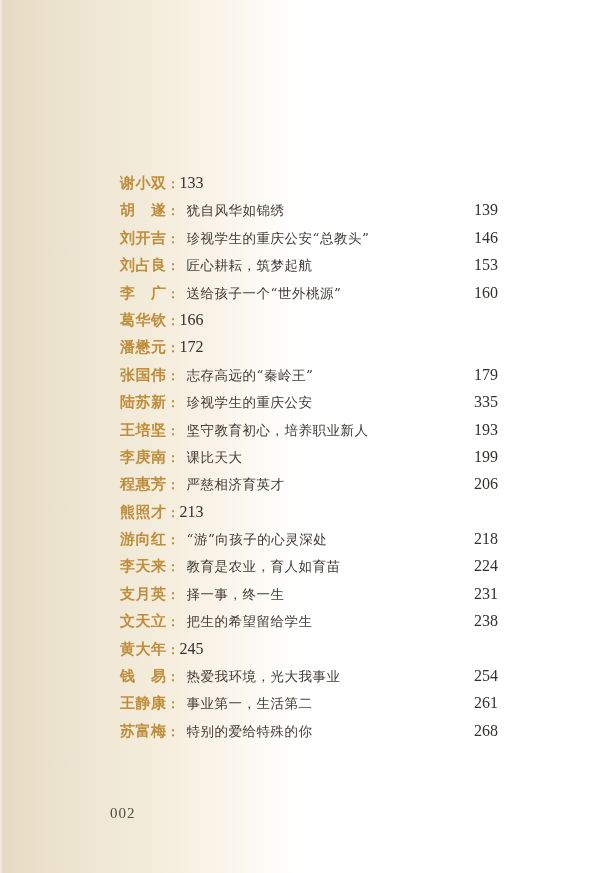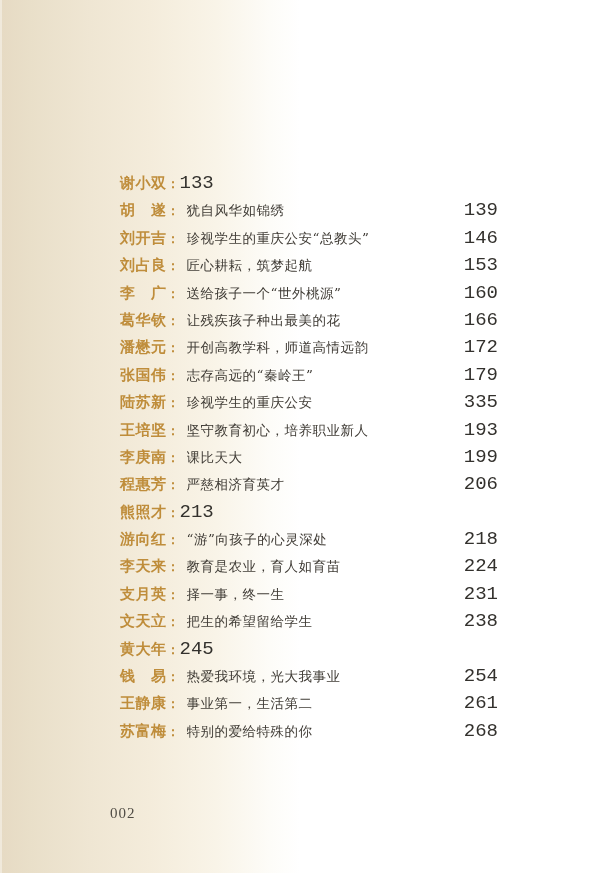--- a/index.html
+++ b/index.html
@@ -64,22 +64,22 @@
   .toc-title {
     flex: 1;
     margin-left: 7px;
     font-family: "DejaVu Serif", serif;
     font-size: 13.5px;
     color: #3f3b35;
     letter-spacing: 0.5px;
     overflow: hidden;
   }
   .toc-page {
-    font-family: Liberation Mono, monospace;
-    font-size: 19px;
+    font-family: Liberation Serif, serif;
+    font-size: 16px;
     color: #33312d;
   }
   .folio {
     position: absolute;
     left: 110px;
     top: 805px;
     font-family: "Liberation Serif", serif;
     font-size: 15px;
     color: #504c45;
     letter-spacing: 1px;
@@ -122,28 +122,26 @@
   <div class="toc-row">
     <span class="toc-name">李　广</span>
         <span class="toc-colon">：</span>
     <span class="toc-title">送给孩子一个“世外桃源”</span>
     <span class="toc-page">160</span>
   </div>
 
   <div class="toc-row">
     <span class="toc-name">葛华钦</span>
         <span class="toc-colon">：</span>
-    <span class="toc-title">让残疾孩子种出最美的花</span>
     <span class="toc-page">166</span>
   </div>
 
   <div class="toc-row">
     <span class="toc-name">潘懋元</span>
         <span class="toc-colon">：</span>
-    <span class="toc-title">开创高教学科，师道高情远韵</span>
     <span class="toc-page">172</span>
   </div>
 
   <div class="toc-row">
     <span class="toc-name">张国伟</span>
         <span class="toc-colon">：</span>
     <span class="toc-title">志存高远的“秦岭王”</span>
     <span class="toc-page">179</span>
   </div>
 

